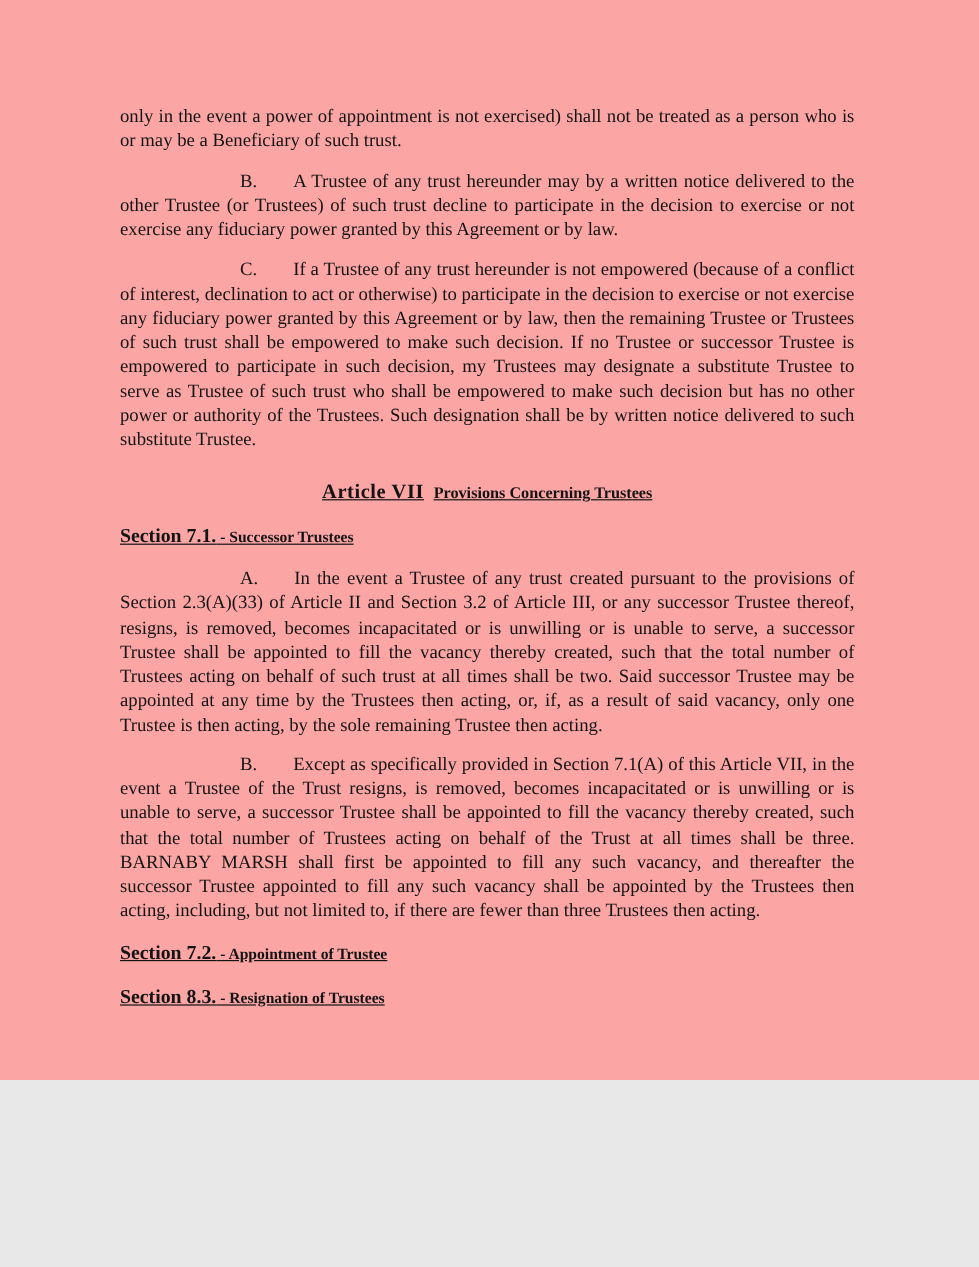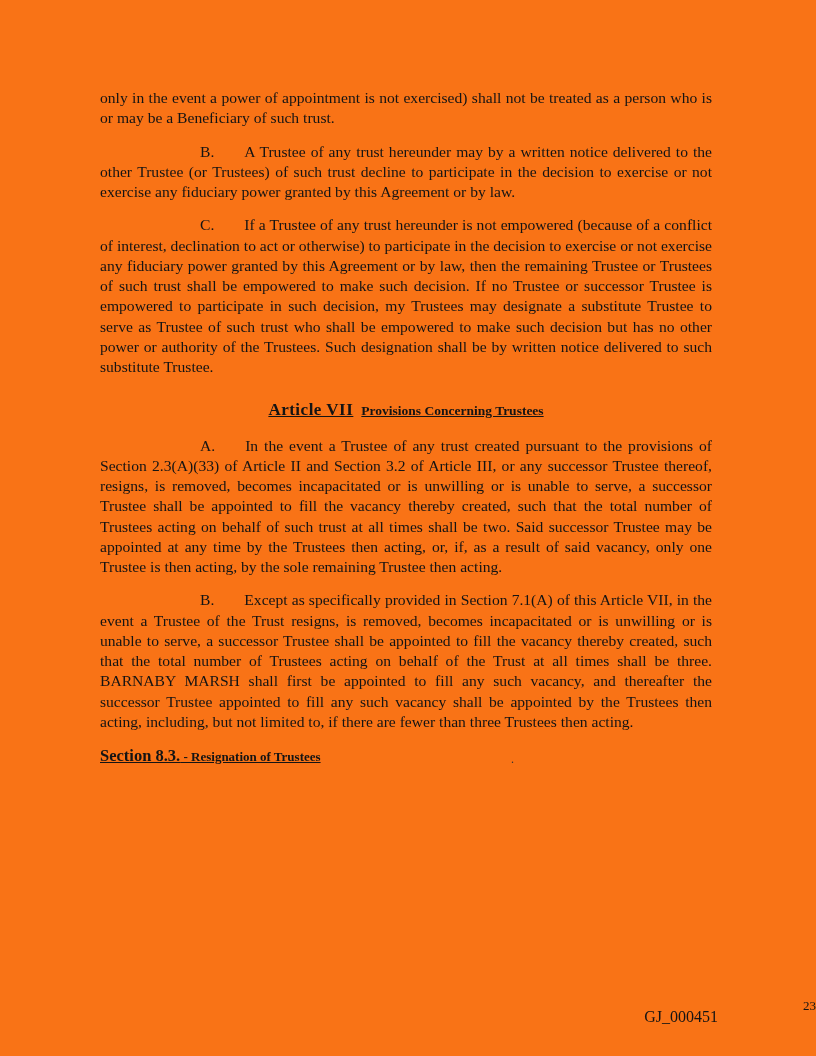--- a/index.html
+++ b/index.html
@@ -1,21 +1,21 @@
 <!DOCTYPE html>
 <html><head>
 <meta charset="utf-8">
 <style>
   html, body { margin: 0; padding: 0; background: #e8e8e8; }
   .page {
     position: relative;
     width: 816px;
-    height: 1056px;
+    height: 900px;
     margin: 0 auto;
-    background: #f97316;
+    background: #fca5a5;
     font-family: "Liberation Serif", serif;
     font-size: 15.6px;
     color: #141414;
     overflow: hidden;
   }
   .content {
     padding: 88px 104px 0 100px;
   }
   p.body {
     margin: 0 0 13px 0;
@@ -81,25 +81,27 @@
   <div class="content">
 
     <p class="body">only in the event a power of appointment is not exercised) shall not be treated as a person who is or may be a Beneficiary of such trust.</p>
 
     <p class="body lettered"><span class="letter">B.</span><span>A Trustee of any trust hereunder may by a written notice delivered to the other Trustee (or Trustees) of such trust decline to participate in the decision to exercise or not exercise any fiduciary power granted by this Agreement or by law.</span></p>
 
     <p class="body lettered"><span class="letter">C.</span><span>If a Trustee of any trust hereunder is not empowered (because of a conflict of interest, declination to act or otherwise) to participate in the decision to exercise or not exercise any fiduciary power granted by this Agreement or by law, then the remaining Trustee or Trustees of such trust shall be empowered to make such decision. If no Trustee or successor Trustee is empowered to participate in such decision, my Trustees may designate a substitute Trustee to serve as Trustee of such trust who shall be empowered to make such decision but has no other power or authority of the Trustees. Such designation shall be by written notice delivered to such substitute Trustee.</span></p>
 
     <h2 class="article-heading"><span class="article-title">Article  VII</span><span class="article-subtitle">Provisions Concerning Trustees</span></h2>
 
+    <h3 class="section-heading"><span class="underlined"><span>Section 7.1.</span><span class="section-subtitle"> - Successor Trustees</span></span></h3>
 
     <p class="body lettered"><span class="letter">A.</span><span>In the event a Trustee of any trust created pursuant to the provisions of Section 2.3(A)(33) of Article II and Section 3.2 of Article III, or any successor Trustee thereof, resigns, is removed, becomes incapacitated or is unwilling or is unable to serve, a successor Trustee shall be appointed to fill the vacancy thereby created, such that the total number of Trustees acting on behalf of such trust at all times shall be two.  Said successor Trustee may be appointed at any time by the Trustees then acting, or, if, as a result of said vacancy, only one Trustee is then acting, by the sole remaining Trustee then acting.</span></p>
 
     <p class="body lettered"><span class="letter">B.</span><span>Except as specifically provided in Section 7.1(A) of this Article VII, in the event a Trustee of the Trust resigns, is removed, becomes incapacitated or is unwilling or is unable to serve, a successor Trustee shall be appointed to fill the vacancy thereby created, such that the total number of Trustees acting on behalf of the Trust at all times shall be three. BARNABY MARSH shall first be appointed to fill any such vacancy, and thereafter the successor Trustee appointed to fill any such vacancy shall be appointed by the Trustees then acting, including, but not limited to, if there are fewer than three Trustees then acting.</span></p>
 
+    <h3 class="section-heading gap-before-72"><span class="underlined"><span>Section 7.2.</span><span class="section-subtitle"> - Appointment of Trustee</span></span></h3>
 
 
     <h3 class="section-heading gap-before-73"><span class="underlined"><span>Section 8.3.</span><span class="section-subtitle"> - Resignation of Trustees</span></span></h3>
 
 
   </div>
 
   <span class="stray-mark">.</span>
 
   <div class="footer-page-number">23</div>

